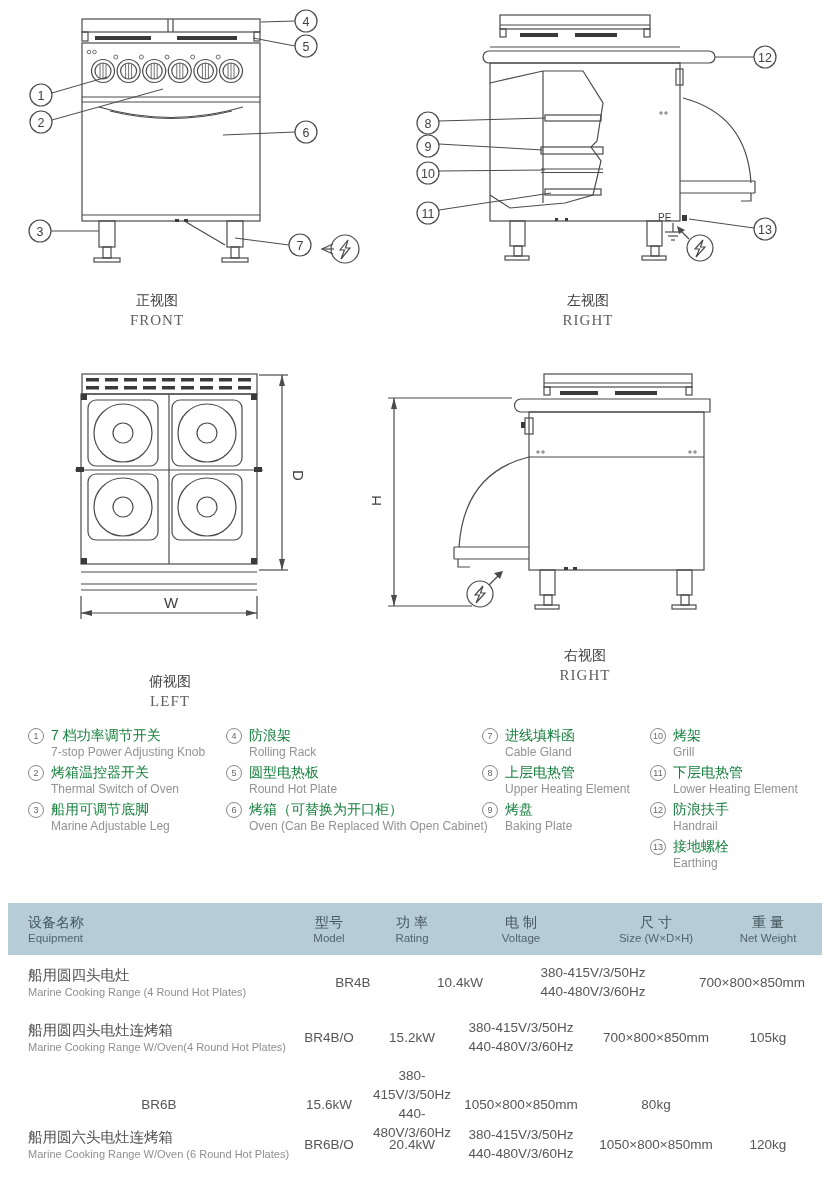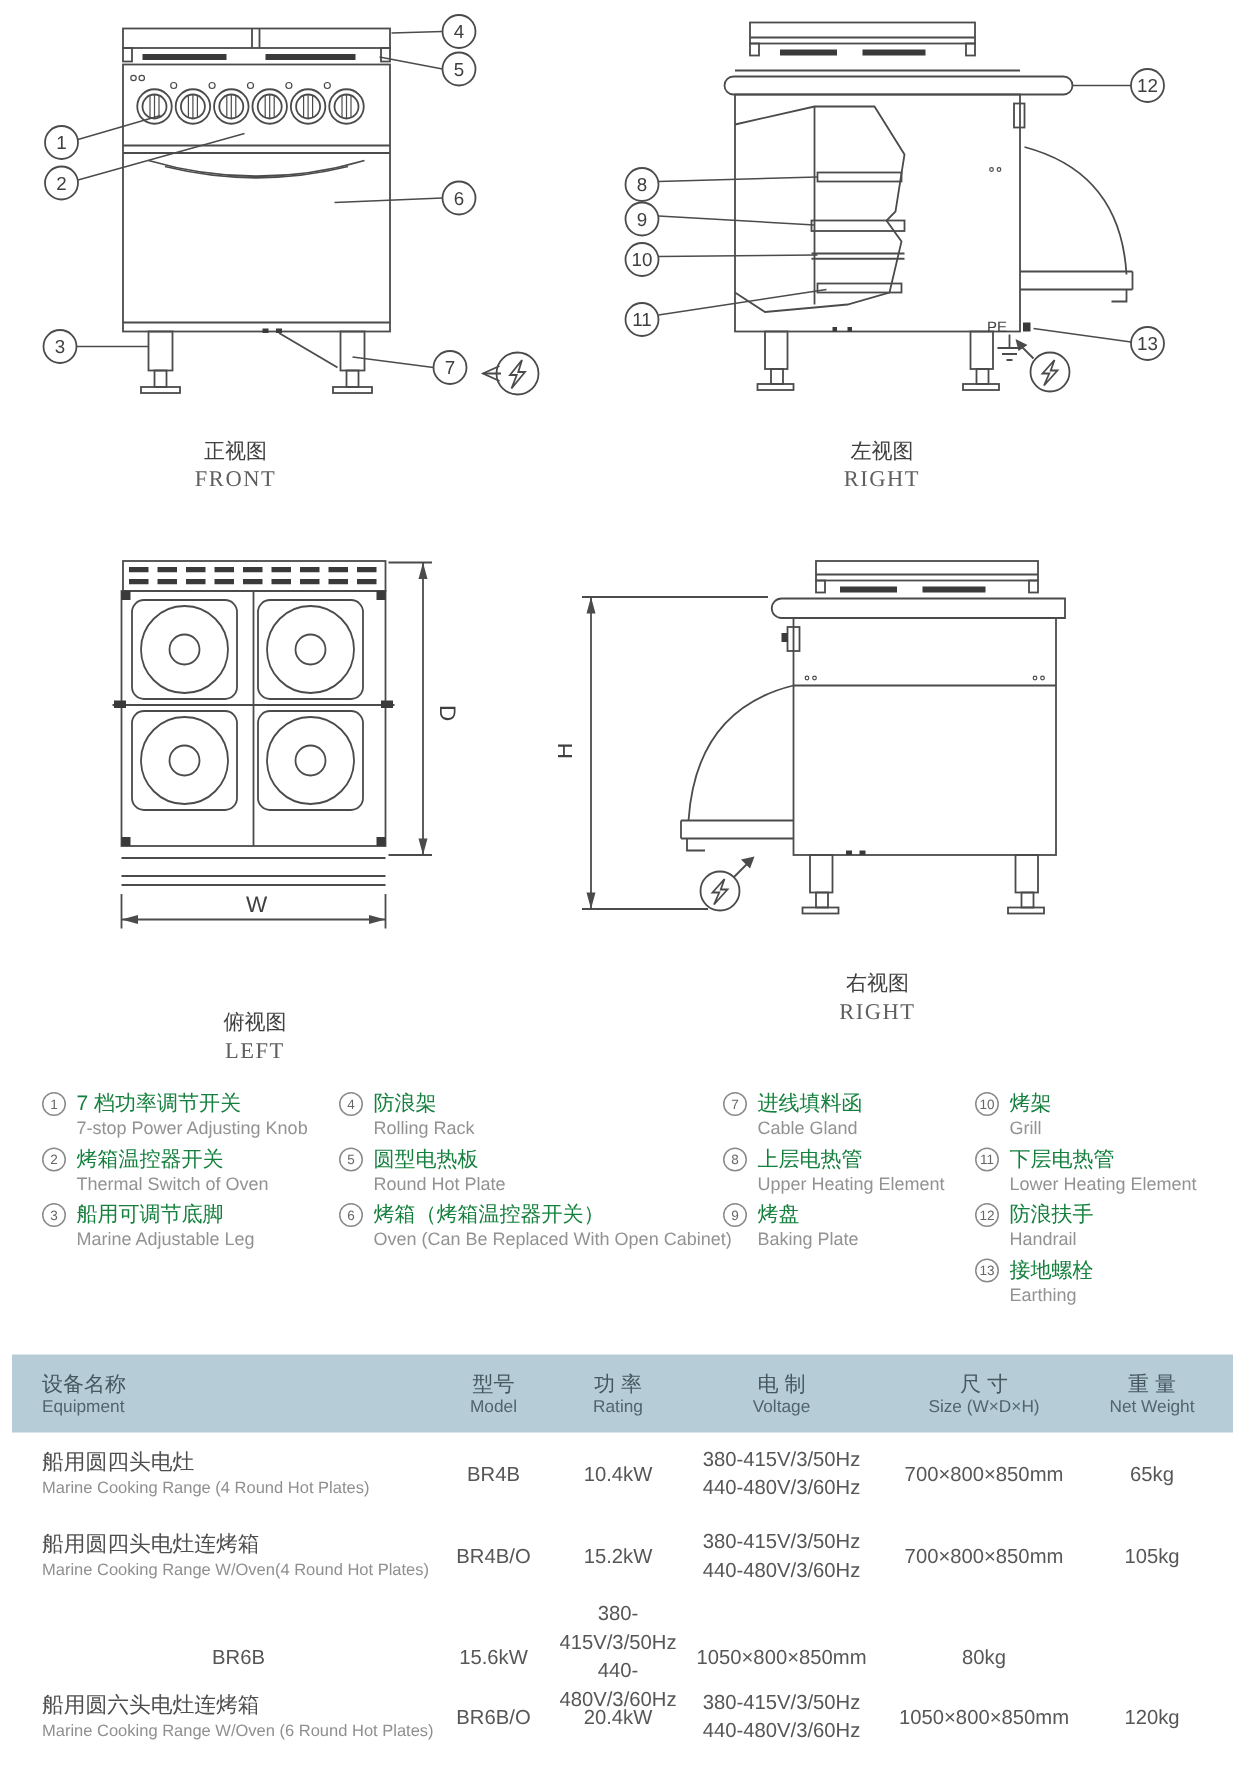--- a/index.html
+++ b/index.html
@@ -470,21 +470,21 @@
     <div class="lg-item" style="left:226px;top:763px;">
         <span class="lg-num">5</span>
         <div class="lg-txt">
           <div class="lg-zh">圆型电热板</div>
           <div class="lg-en">Round Hot Plate</div>
         </div>
       </div>
     <div class="lg-item" style="left:226px;top:800px;">
         <span class="lg-num">6</span>
         <div class="lg-txt">
-          <div class="lg-zh">烤箱（烤箱温控器开关）</div>
+          <div class="lg-zh">烤箱（可替换为开口柜）</div>
           <div class="lg-en">Oven (Can Be Replaced With Open Cabinet)</div>
         </div>
       </div>
     <div class="lg-item" style="left:482px;top:726px;">
         <span class="lg-num">7</span>
         <div class="lg-txt">
           <div class="lg-zh">进线填料函</div>
           <div class="lg-en">Cable Gland</div>
         </div>
       </div>
@@ -552,21 +552,21 @@
     <div class="th">
         <div class="zh">尺 寸</div>
         <div class="en">Size (W×D×H)</div>
       </div>
     <div class="th">
         <div class="zh">重 量</div>
         <div class="en">Net Weight</div>
       </div>
   </div>
 
-  <div class="abs tbl-grid trow" style="top:956px;">
+  <div class="abs tbl-grid trow" style="top:956px;gap:24px;">
     <div class="td first">
         <div class="zh">船用圆四头电灶</div>
         <div class="en">Marine Cooking Range (4 Round Hot Plates)</div>
       </div>
     <div class="td">BR4B</div>
     <div class="td">10.4kW</div>
     <div class="td">
         <div class="vline">380-415V/3/50Hz</div>
         <div class="vline">440-480V/3/60Hz</div>
       </div>

